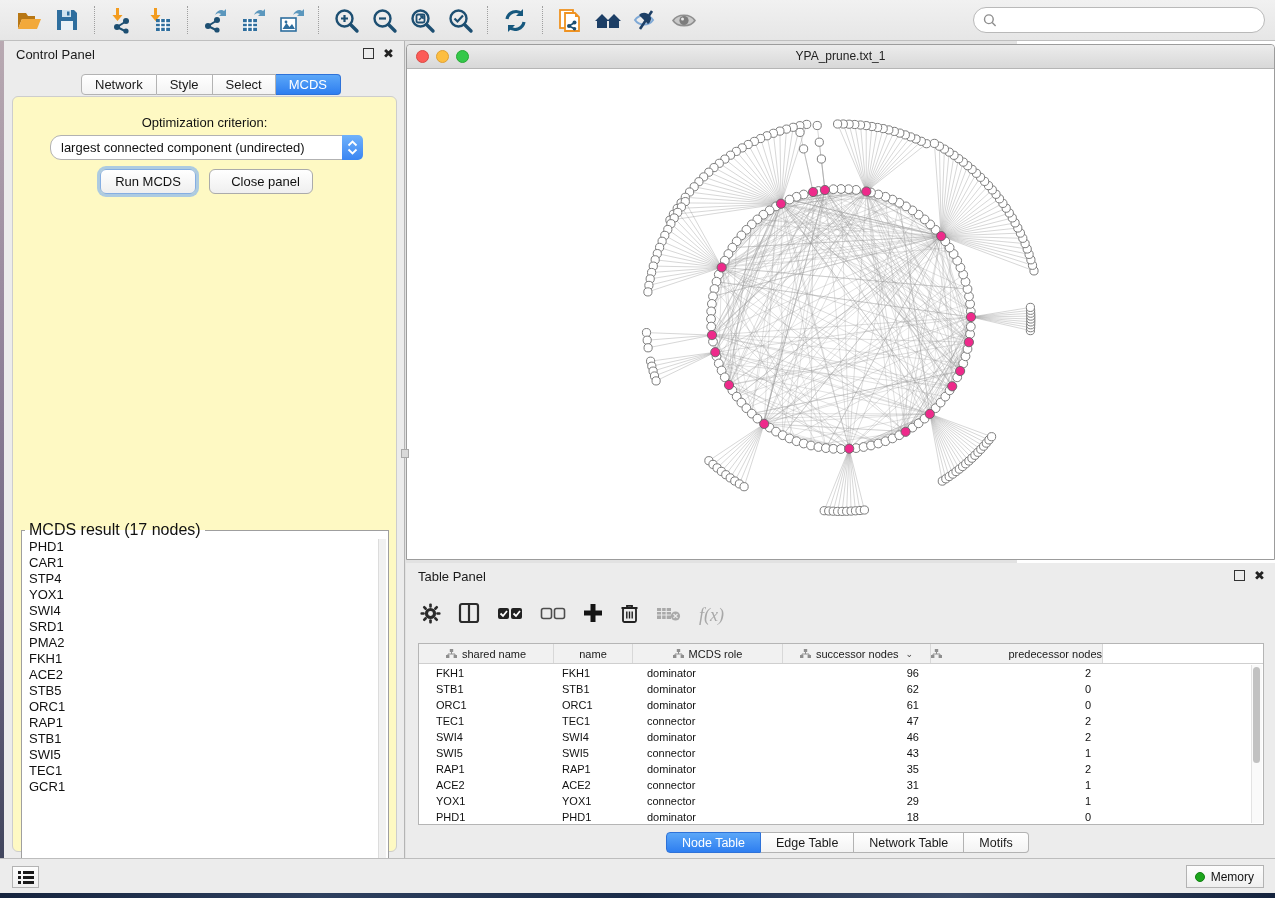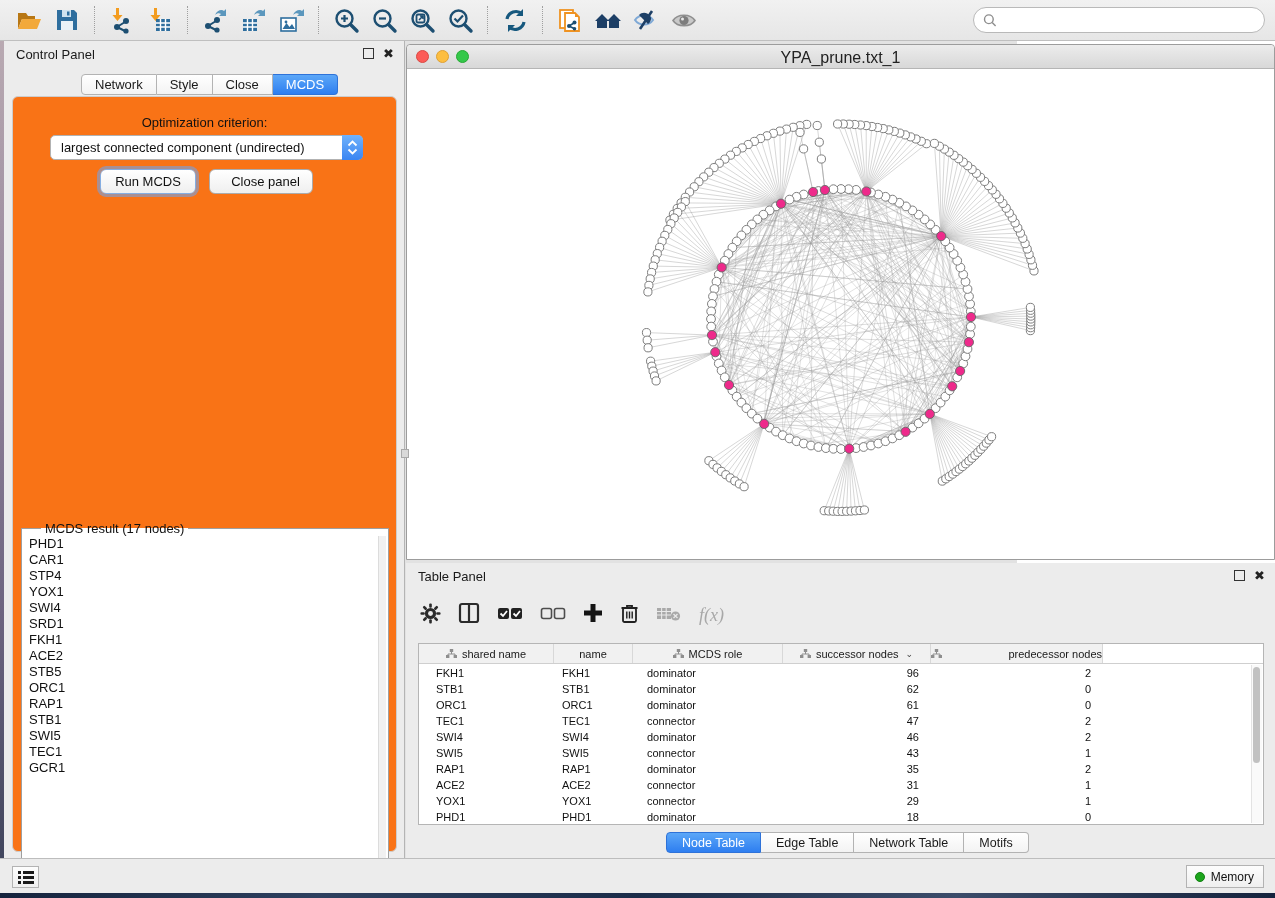--- a/index.html
+++ b/index.html
@@ -34,51 +34,51 @@
 
   .seg-bar { display:flex; height:21px;text-align:right; }
   #cp-tabs { position:absolute; left:77px; top:33px; }
   .seg { border:1px solid #b3b3b3; border-left:none; background:linear-gradient(#ffffff,#f3f3f3);
     font-size:13px; color:#1a1a1a; display:flex; align-items:center; justify-content:center; padding:0 13px; }
   .seg:first-child { border-left:1px solid #b3b3b3; border-radius:4px 0 0 4px; }
   .seg:last-child { border-radius:0 4px 4px 0; }
   .seg.active { background:linear-gradient(#5ba7f8,#2e7ef0); border-color:#2e72d8; color:#fff; }
 
   #cp-content { position:absolute; left:8px; top:55px; width:385px; height:756px;
-    background:#f97316; border:1px solid #cdcdcd; border-radius:6px;text-decoration:underline; }
+    background:#fef9c3; border:1px solid #cdcdcd; border-radius:6px;text-decoration:underline; }
   #opt-label { position:absolute; left:0; width:100%; top:18px; text-align:center; font-size:13px; color:#111; }
   #opt-dropdown { position:absolute; left:37px; top:38px; width:313px; height:25px; background:#fff;
-    border:1px solid #b2b2b2; border-radius:5px; display:flex; align-items:center; }
+    border:1px solid #b2b2b2; border-radius:11px; display:flex; align-items:center; }
   #opt-dropdown .dd-text { font-size:13px; color:#111; padding-left:10px; flex:1; white-space:nowrap; }
   #opt-dropdown .dd-stepper { width:21px; height:25px; margin-right:-1px; border-radius:0 5px 5px 0;
     background:linear-gradient(#70b2fb,#3a85f2); position:relative; }
   .dd-stepper svg { position:absolute; left:4px; top:4px; }
   .cp-btn { position:absolute; top:72px; height:25px; background:linear-gradient(#ffffff,#efefef);
     border:1px solid #ababab; border-radius:6px; font-size:13px; color:#111;
     display:flex; align-items:center; justify-content:center; }
   #run-btn { left:87px; width:96px; border-color:#85aee2; box-shadow:0 0 0 3px rgba(105,165,250,.55); }
   #closepanel-btn { left:196px; width:104px;padding-left:9px; }
 
   #mcds-fieldset { position:absolute; left:8px; top:424px; width:368px; height:372px;
     border:1px solid #9f9f9f; background:#fff; margin:0; padding:0; }
-  #mcds-fieldset legend { font-size:13px; color:#111; margin-left:19px; padding:0 4px; background:transparent; }
+  #mcds-fieldset legend { font-size:16px; color:#111; margin-left:3px; padding:0 4px; background:transparent; }
   #mcds-list { position:absolute; left:1px; top:0px; right:10px; bottom:1px; overflow:hidden; }
   #mcds-list .node-item { font-size:13px; color:#111; line-height:16px; padding-left:6px; }
   #mcds-scroll { position:absolute; right:2px; top:0; bottom:1px; width:8px; background:#f1f1f1; border-left:1px solid #dcdcdc; }
 
   
   #network-window { position:absolute; left:406px; top:44px; width:869px; height:516px;
     border:1px solid #9c9c9c; border-radius:4px 4px 0 0; background:#fff; }
   #nw-titlebar { height:24px; background:linear-gradient(#ececec,#d8d8d8); border-bottom:1px solid #b5b5b5;
     border-radius:4px 4px 0 0; position:relative; }
   .traffic { position:absolute; top:5px; width:13px; height:13px; border-radius:50%; }
   #tl-red { left:9px;  background:#fc5b57; border:0.5px solid #d94943; }
   #tl-yellow { left:29px; background:#fdbe40; border:0.5px solid #dfa133; }
   #tl-green { left:49px; background:#34c84a; border:0.5px solid #26a934; }
-  #nw-title { position:absolute; width:100%; text-align:center; top:4px; font-size:16px; color:#222; }
+  #nw-title { position:absolute; width:100%; text-align:center; top:4px; font-size:12px; color:#222; }
   #nw-canvas { position:relative; width:867px; height:490px; background:#fff; overflow:hidden; }
 
   
   #split-grabber { position:absolute; left:401px; top:449px; width:8px; height:9px;
     background:#d9d9d9; border:1px solid #a9a9a9; }
 
   
   #table-panel { position:absolute; left:406px; top:563px; width:869px; height:295px; background:#ececec; }
   #tp-toolbar { position:absolute; left:14px; top:30px; height:44px; display:flex; align-items:center; gap:17px; }
   #node-table { position:absolute; left:12px; top:80px; width:846px; height:182px;
@@ -263,21 +263,21 @@
     <div class="panel-titlebar">
       <span class="panel-title">Control Panel</span>
       <span class="panel-btns">
         <span class="float-btn"></span>
         <span class="close-btn">✖</span>
       </span>
     </div>
     <div id="cp-tabs" class="seg-bar">
       <div class="seg">Network</div>
       <div class="seg">Style</div>
-      <div class="seg">Close</div>
+      <div class="seg">Select</div>
       <div class="seg active">MCDS</div>
     </div>
     <div id="cp-content">
       <div id="opt-label">Optimization criterion:</div>
       <div id="opt-dropdown">
         <span class="dd-text">largest connected component (undirected)</span>
         <span class="dd-stepper">
           <svg width="13" height="17" viewBox="0 0 13 17">
               <path d="M2.5 6.5L6.5 2.5l4 4" fill="none" stroke="#fff" stroke-width="1.8"></path>
               <path d="M2.5 10.5l4 4 4-4" fill="none" stroke="#fff" stroke-width="1.8"></path>
@@ -289,20 +289,21 @@
       <fieldset id="mcds-fieldset">
         <legend>MCDS result (17 nodes)</legend>
         <div style="position:relative; width:100%; height:100%;">
           <div id="mcds-list">
               <div class="node-item">PHD1</div>
               <div class="node-item">CAR1</div>
               <div class="node-item">STP4</div>
               <div class="node-item">YOX1</div>
               <div class="node-item">SWI4</div>
               <div class="node-item">SRD1</div>
+              <div class="node-item">PMA2</div>
               <div class="node-item">FKH1</div>
               <div class="node-item">ACE2</div>
               <div class="node-item">STB5</div>
               <div class="node-item">ORC1</div>
               <div class="node-item">RAP1</div>
               <div class="node-item">STB1</div>
               <div class="node-item">SWI5</div>
               <div class="node-item">TEC1</div>
               <div class="node-item">GCR1</div>
             </div>

